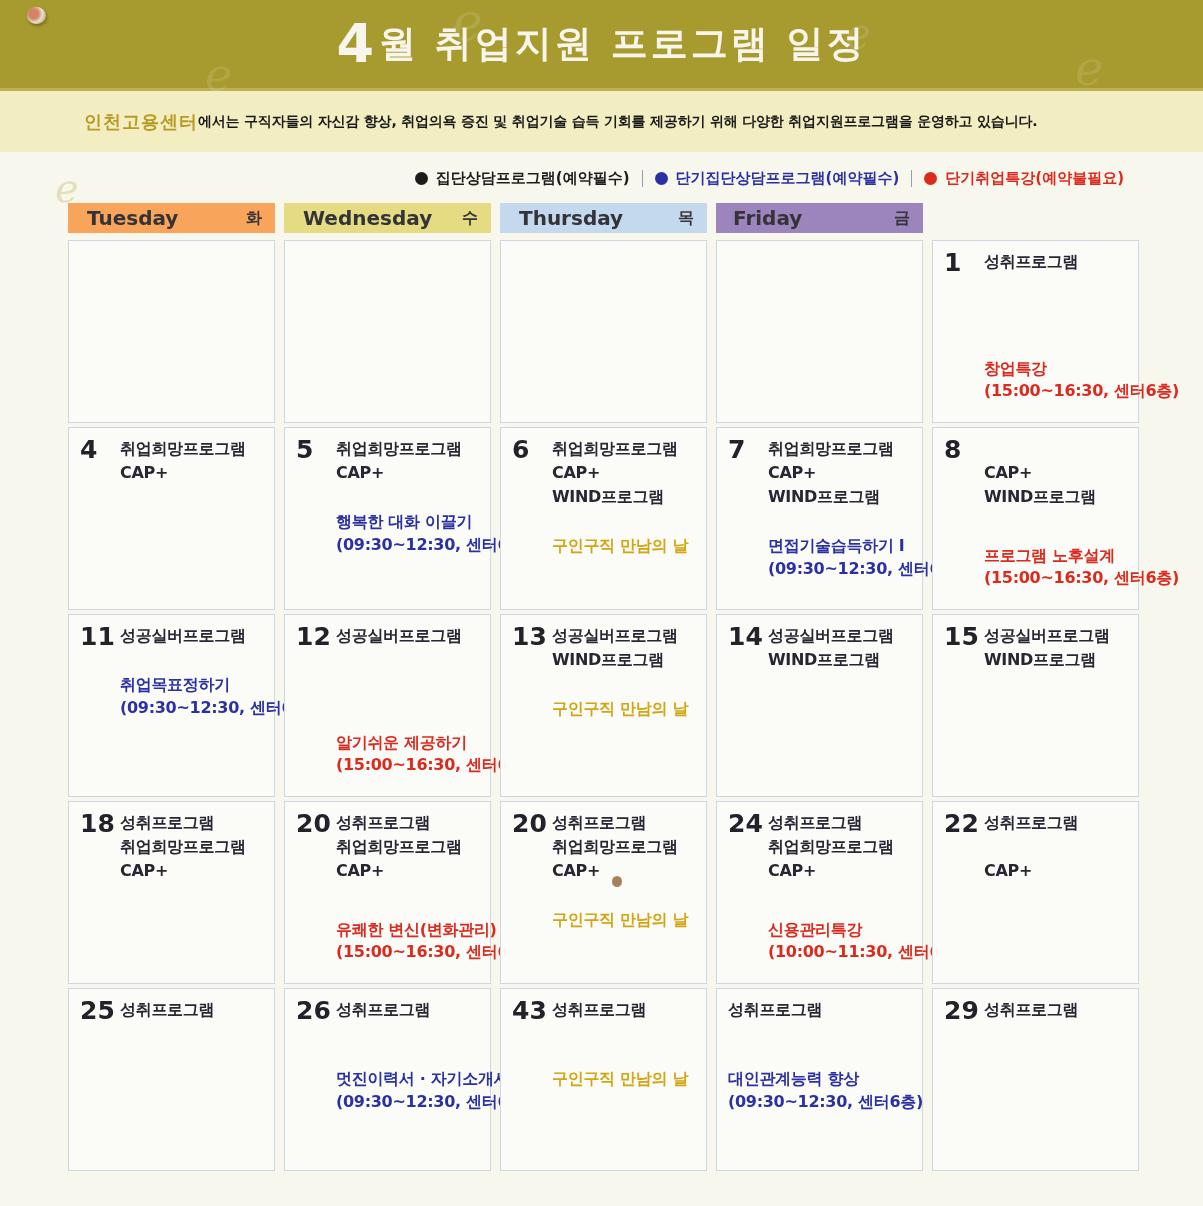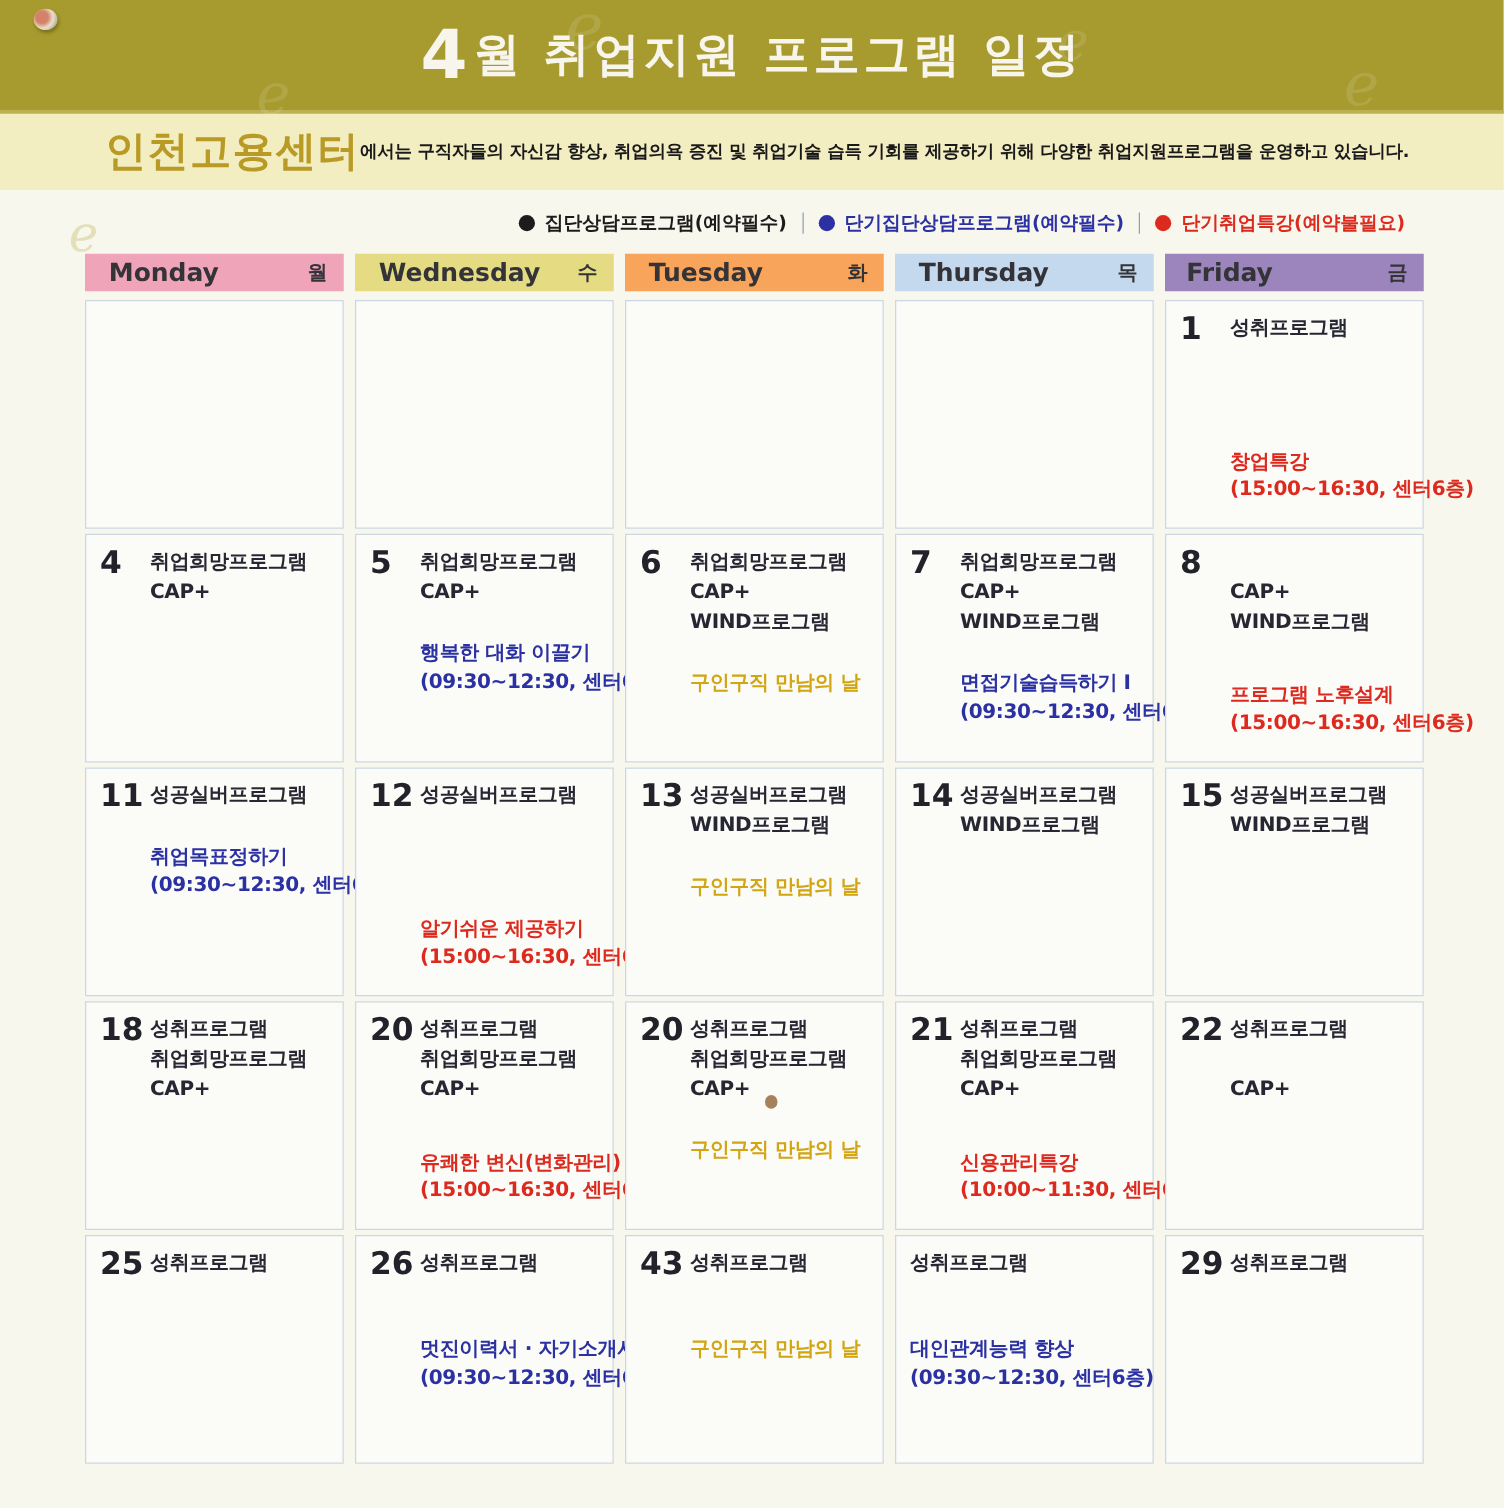--- a/index.html
+++ b/index.html
@@ -25,21 +25,21 @@
     position:absolute;top:7px;left:27px;width:19px;height:17px;border-radius:50%;
     background:radial-gradient(circle at 35% 40%, #d4826a 0 30%, #e9e0cc 55%, #8d835f 100%);
     box-shadow:1px 2px 3px rgba(60,55,10,.45);
   }
   
   .intro-band{
     position:absolute;top:91px;left:0;width:1203px;height:61px;
     background:#f3edc2;display:flex;align-items:center;
   }
   .intro-inner{padding-left:84px;white-space:nowrap;}
-  .center-name{font-size:33px;font-weight:700;color:#b89a25;vertical-align:middle;letter-spacing:1px;}
+  .center-name{font-size:18px;font-weight:700;color:#b89a25;vertical-align:middle;letter-spacing:1px;}
   .intro-text{font-size:14px;font-weight:700;color:#191919;vertical-align:middle;letter-spacing:-0.2px;}
   
   .legend{
     position:absolute;top:166px;right:79px;height:24px;
     display:flex;align-items:center;gap:9px;font-size:15px;font-weight:700;
   }
   .legend-item{display:flex;align-items:center;gap:8px;white-space:nowrap;}
   .legend-dot{width:13px;height:13px;border-radius:50%;flex-shrink:0;}
   .legend-sep{width:1px;height:17px;background:#8fa0b4;margin:0 3px;}
   
@@ -112,31 +112,27 @@
     <span class="legend-label" style="color: rgb(43, 49, 163);">단기집단상담프로그램(예약필수)</span>
   </span>
   <span class="legend-sep"></span>
   <span class="legend-item">
     <span class="legend-dot" style="background: rgb(220, 42, 31);"></span>
     <span class="legend-label" style="color: rgb(220, 42, 31);">단기취업특강(예약불필요)</span>
   </span>
 </div>
 
 <div class="day-header-row">
-    <div class="day-header" style="background: rgb(240, 164, 186);">
-      <span class="en">Monday</span>
-      <span class="ko">월</span>
+    <div class="day-header" style="background: rgb(248, 164, 90);">
+      <span class="en">Tuesday</span>
+      <span class="ko">화</span>
     </div>
     <div class="day-header" style="background: rgb(229, 219, 131);">
       <span class="en">Wednesday</span>
       <span class="ko">수</span>
-    </div>
-    <div class="day-header" style="background: rgb(248, 164, 90);">
-      <span class="en">Tuesday</span>
-      <span class="ko">화</span>
     </div>
     <div class="day-header" style="background: rgb(196, 216, 238);">
       <span class="en">Thursday</span>
       <span class="ko">목</span>
     </div>
     <div class="day-header" style="background: rgb(156, 133, 188); padding-left: 17px;">
       <span class="en">Friday</span>
       <span class="ko">금</span>
     </div>
   </div>
@@ -290,21 +286,21 @@
       <div class="cell-body">
         <div class="program">성취프로그램</div>
         <div class="program">취업희망프로그램</div>
         <div class="program">CAP+</div>
         <div class="event middle" style="color: rgb(210, 165, 19);">
           <div class="event-line">구인구직 만남의 날</div>
         </div>
       </div>
     </div>
     <div class="cell">
-      <span class="day-num">21</span>
+      <span class="day-num">24</span>
       <div class="cell-body">
         <div class="program">성취프로그램</div>
         <div class="program">취업희망프로그램</div>
         <div class="program">CAP+</div>
         <div class="event bottom" style="color: rgb(220, 42, 31);">
           <div class="event-line">신용관리특강</div>
           <div class="event-line">(10:00~11:30, 센터6층)</div>
         </div>
       </div>
     </div>

